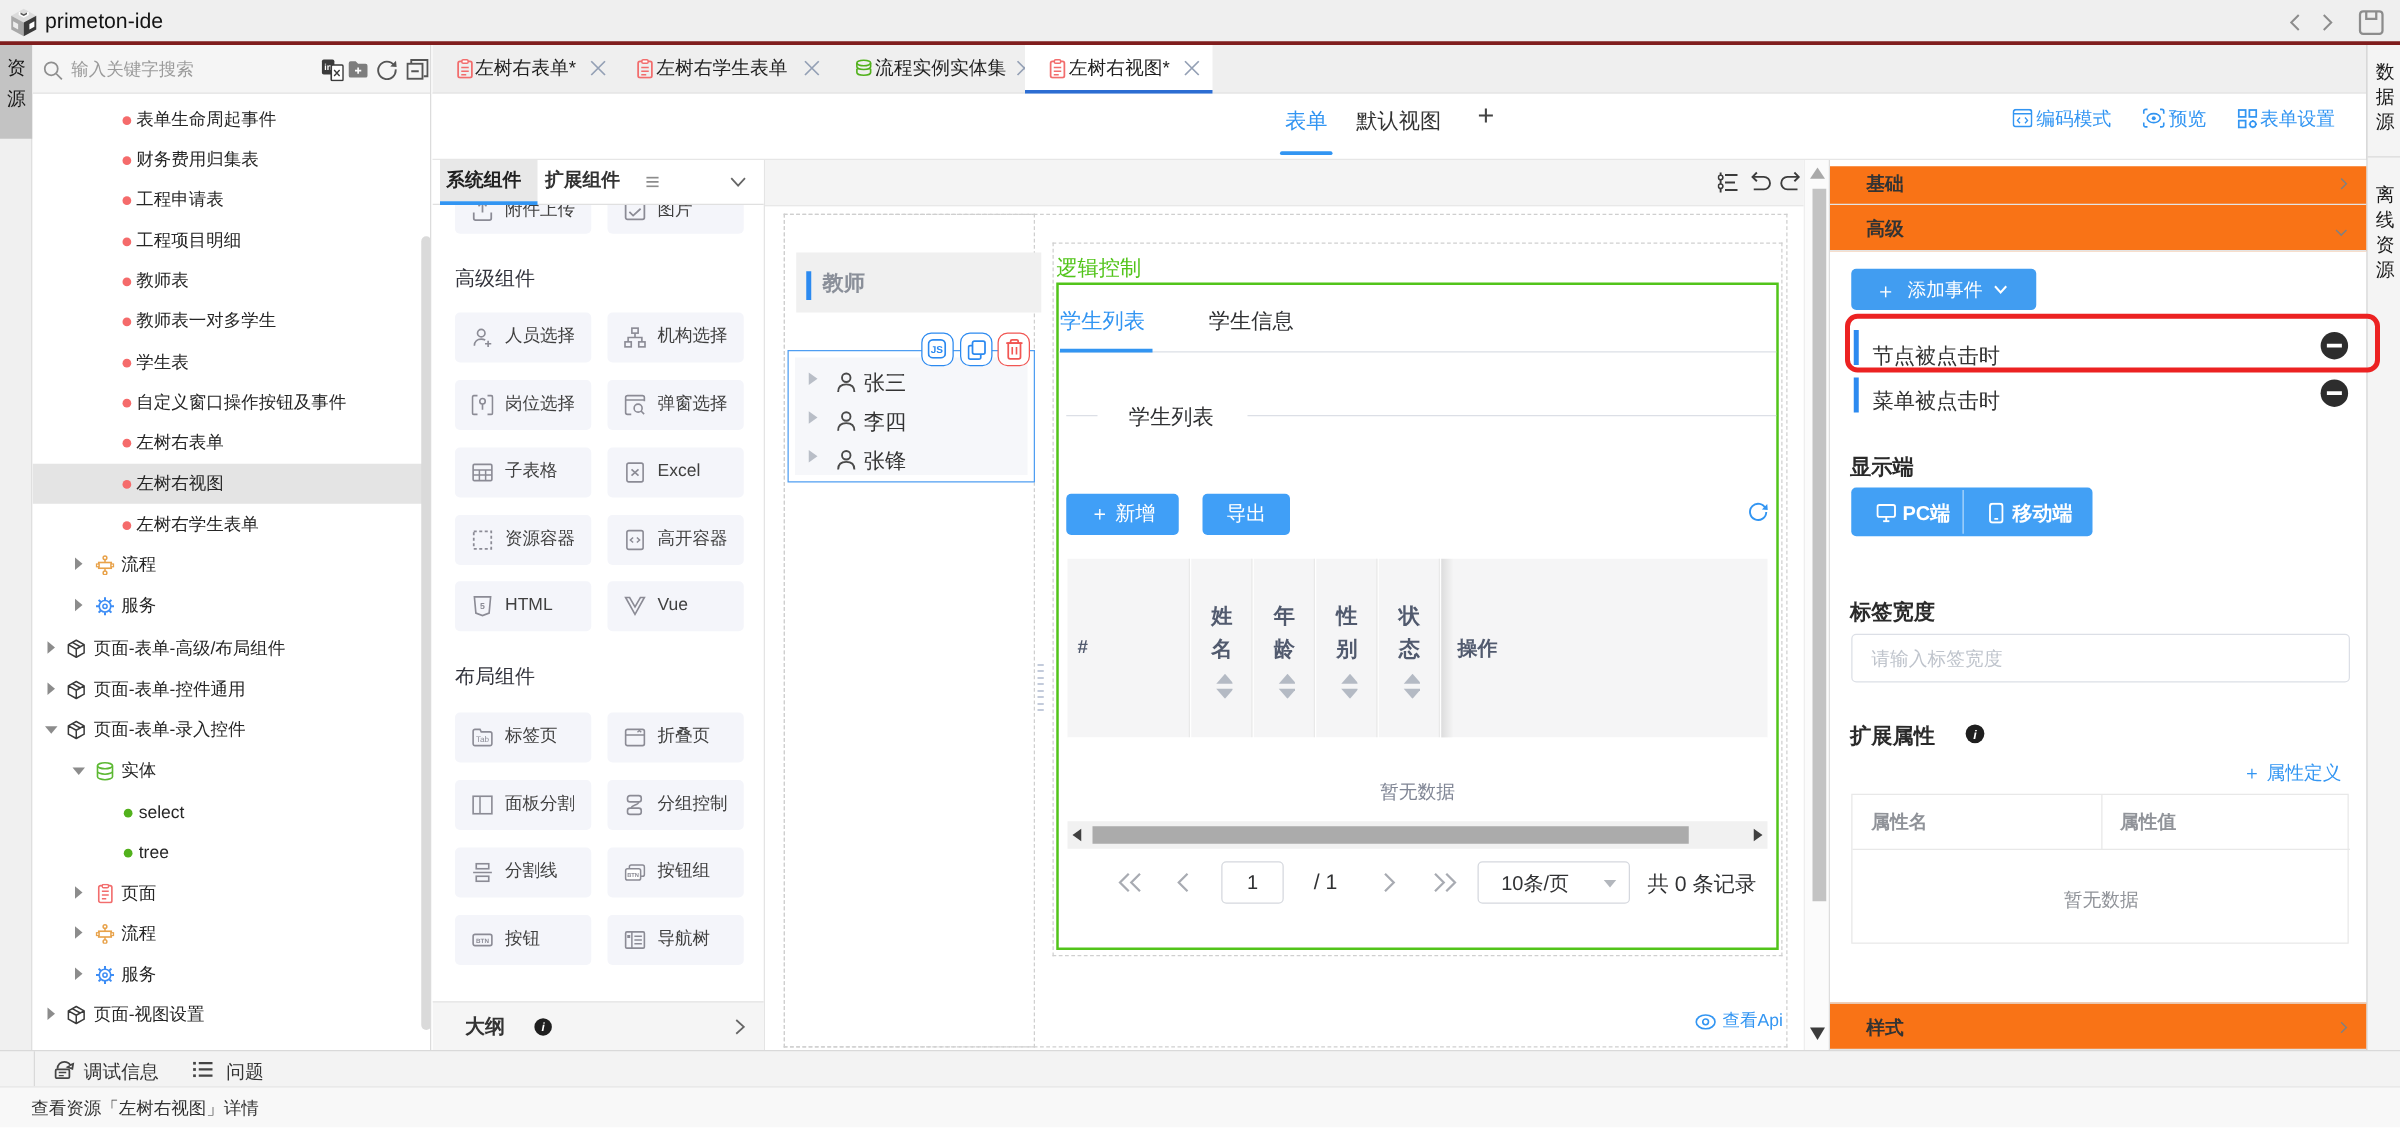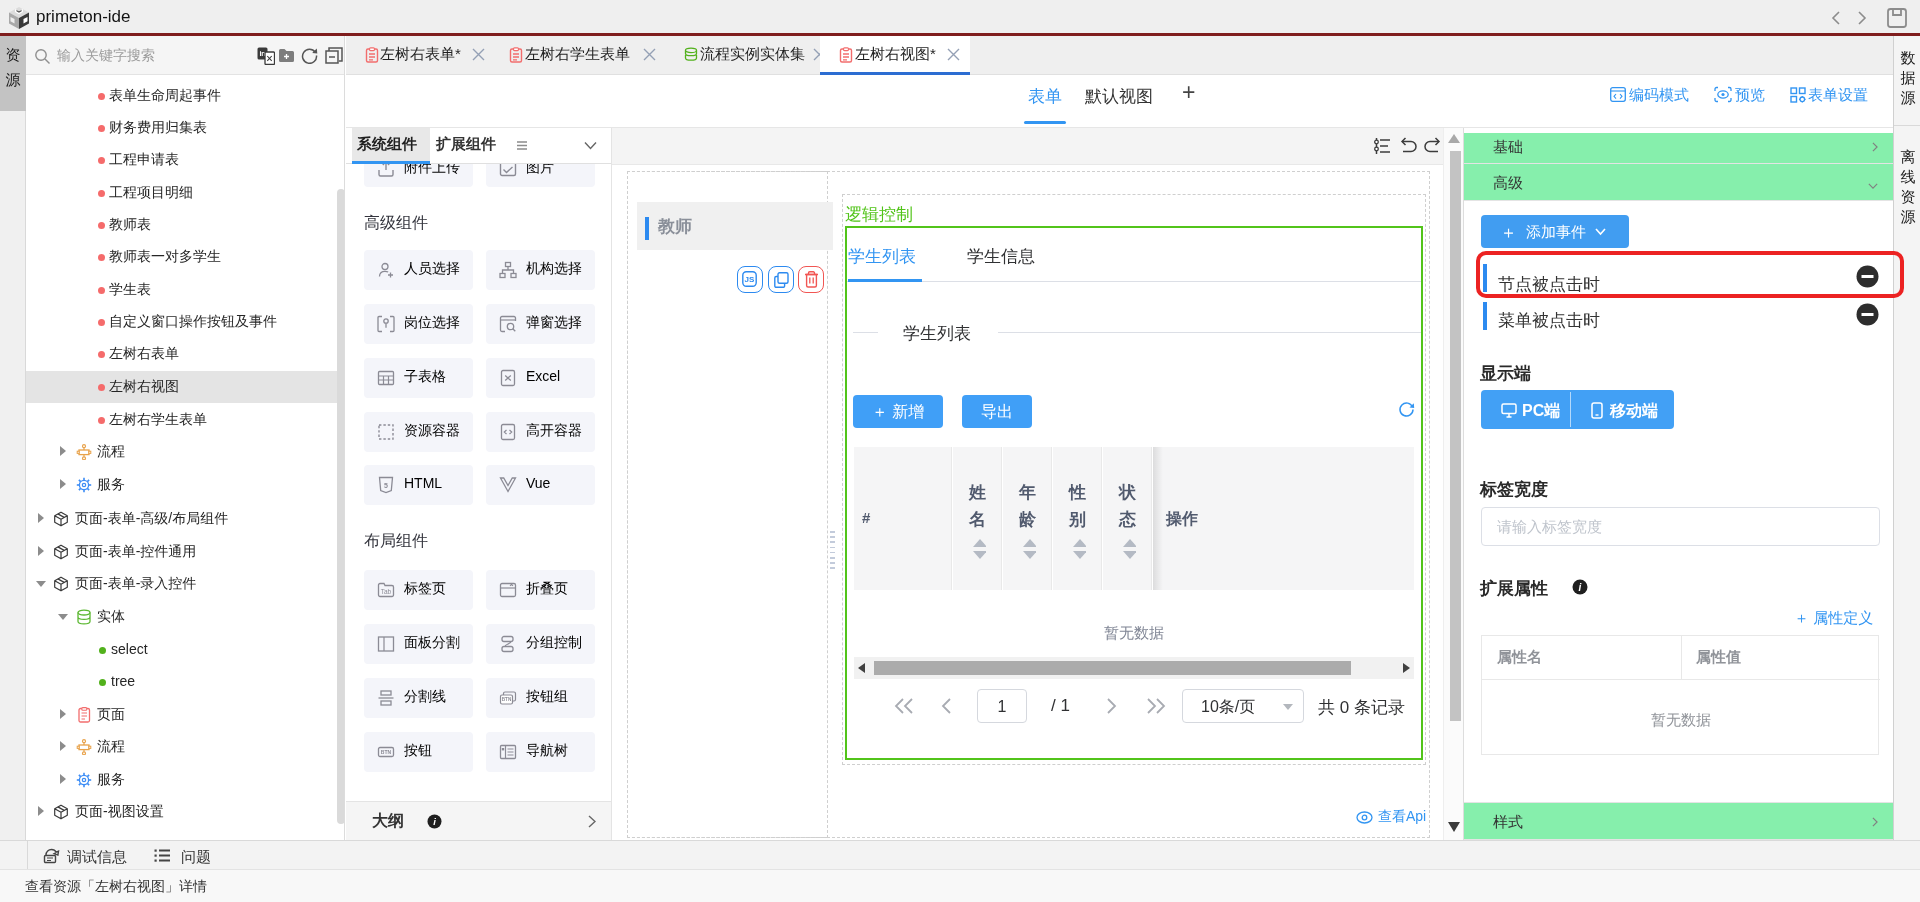--- a/index.html
+++ b/index.html
@@ -34,34 +34,34 @@
 .ftab .ticn { position:absolute; top:11px; }
 .ftab .txt { position:absolute; top:9px; font-size:15px; color:#1f1f1f; white-space:nowrap; }
 .ftab .x { position:absolute; top:12px; }
 .ftab.on { background:#fff; border-bottom:3px solid #2c6dd2; }
 
 #mainstrip { left:346px; top:75px; width:1556px; height:53px; background:#fff; border-bottom:1px solid #e6e6e6; }
 
 #palette { left:346px; top:128px; width:266px; height:712px; background:#fff; border-right:1px solid #e4e4e4; overflow:hidden; }
 #palhdr { position:absolute; left:0; top:0; width:266px; height:36px; background:#fff; border-bottom:1px solid #e0e0e0; z-index:3; }
 .pbtn { position:absolute; width:109px; height:40px; background:#f4f5fa; border-radius:4px; }
-.pbtn .plbl { position:absolute; left:40px; top:10px; font-size:14px; color:#000000; white-space:nowrap; }
+.pbtn .plbl { position:absolute; left:40px; top:10px; font-size:14px; color:#404040; white-space:nowrap; }
 .pbtn .picn { position:absolute; left:13px; top:11px; width:18px; height:18px; }
 .psec { position:absolute; left:18px; font-size:16px; color:#33343d; }
 #outline { position:absolute; left:0; bottom:0; width:266px; height:39px; background:#f5f5f5; border-top:1px solid #e4e4e4; z-index:3; }
 
 #canvas { left:612px; top:128px; width:831px; height:712px; background:#fff; }
 #ctools { position:absolute; left:0; top:0; width:831px; height:37px; background:#f4f4f4; border-bottom:1px solid #e8e8e8; }
 .dashed { position:absolute; border:1px dashed #cfcfcf; }
 
 #cscroll { left:1443px; top:128px; width:21px; height:712px; background:#fbfbfb; border-right:1px solid #ddd; border-left:1px solid #eee; }
 #cthumb { position:absolute; left:6px; top:23px; width:11px; height:570px; background:#c3c3c3; }
 
 #rpanel { left:1464px; top:128px; width:429px; height:712px; background:#fff; z-index:3; }
-.sechdr { position:absolute; left:0; width:429px; height:28px; background:#86efac; border-bottom:1px solid #e4e4e4; }
+.sechdr { position:absolute; left:0; width:429px; height:28px; background:#f97316; border-bottom:1px solid #e4e4e4;font-weight:bold; }
 .sechdr .t { position:absolute; left:29px; top:5px; font-size:15px; color:#333; }
 .chev { position:absolute; width:10px; height:10px; }
 
 #rstrip { left:1893px; top:36px; width:27px; height:804px; background:#f4f4f4; border-left:1px solid #d0d0d0; }
 .vtxt { position:absolute; left:6px; font-size:15px; color:#1a1a1a; width:16px; line-height:20px; text-align:center; }
 
 #debugbar { left:0; top:840px; width:1920px; height:29px; background:#f3f3f3; border-top:1px solid #d9d9d9; }
 #statusbar { left:0; top:869px; width:1920px; height:33px; background:#f8f8f8; border-top:1px solid #e3e3e3; }
 #statusbar .t { position:absolute; left:25px; top:8px; font-size:14px; color:#333; }
 .blue { color:#3295f2; }
@@ -559,20 +559,38 @@
         </svg>
     </div>
     <div class="dashed" style="left:15px;top:43px;width:803px;height:667px"></div>
     <div class="dashed" style="left:15px;top:43px;width:201px;height:667px"></div>
     <div class="dashed" style="left:230px;top:66px;width:584px;height:571px"></div>
 
     <div class="abs" style="left:25px;top:74px;width:196px;height:48px;background:#f0f0f0">
       <div class="abs" style="left:8px;top:15px;width:4px;height:23px;background:#2c8af0"></div>
       <div class="abs" style="left:21px;top:13px;font-size:17px;font-weight:bold;color:#8a8f99">教师</div>
     </div>
+    <div class="abs" style="left:18px;top:152px;width:198px;height:106px;border:1px solid #4f9ef2;background:#fff">
+      <div class="abs" style="left:5px;top:5px;width:186px;height:94px;background:#f6f7fa"></div>
+      <div class="abs" style="left:16px;top:17px;width:0;height:0;border-left:7px solid #b9bec7;border-top:5px solid transparent;border-bottom:5px solid transparent"></div>
+      <svg class="abs" style="left:37px;top:16px" width="18" height="18" viewBox="0 0 18 18">
+          <use href="#i-person"></use>
+        </svg>
+      <div class="abs" style="left:60px;top:14px;font-size:17px;color:#333">张三</div>
+      <div class="abs" style="left:16px;top:48px;width:0;height:0;border-left:7px solid #b9bec7;border-top:5px solid transparent;border-bottom:5px solid transparent"></div>
+      <svg class="abs" style="left:37px;top:47px" width="18" height="18" viewBox="0 0 18 18">
+          <use href="#i-person"></use>
+        </svg>
+      <div class="abs" style="left:60px;top:45px;font-size:17px;color:#333">李四</div>
+      <div class="abs" style="left:16px;top:79px;width:0;height:0;border-left:7px solid #b9bec7;border-top:5px solid transparent;border-bottom:5px solid transparent"></div>
+      <svg class="abs" style="left:37px;top:78px" width="18" height="18" viewBox="0 0 18 18">
+          <use href="#i-person"></use>
+        </svg>
+      <div class="abs" style="left:60px;top:76px;font-size:17px;color:#333">张锋</div>
+    </div>
     <div class="abs" style="left:125px;top:138px;width:26px;height:27px;border:1.5px solid #2c8af0;border-radius:8px;background:#fff">
       <svg class="abs" style="left:4px;top:4px" width="15" height="16" viewBox="0 0 15 16">
           <rect x="0.8" y="0.8" width="13.4" height="14.4" rx="3.5" fill="none" stroke="#2c8af0" stroke-width="1.4"></rect>
           <text x="7.5" y="11" font-size="8" fill="#2c8af0" text-anchor="middle" font-weight="bold">JS</text>
         </svg>
     </div>
     <div class="abs" style="left:156px;top:138px;width:26px;height:27px;border:1.5px solid #2c8af0;border-radius:8px;background:#fff">
       <svg class="abs" style="left:5px;top:5px" width="15" height="16" viewBox="0 0 15 16">
           <rect x="4" y="0.8" width="10" height="10.5" rx="1.5" fill="none" stroke="#2c8af0" stroke-width="1.4"></rect>
           <path d="M4 4.5 H2.2 A1.4 1.4 0 0 0 0.8 5.9 v8 a1.4 1.4 0 0 0 1.4 1.4 h7 a1.4 1.4 0 0 0 1.4 -1.4 V11.5" fill="none" stroke="#2c8af0" stroke-width="1.4"></path>

